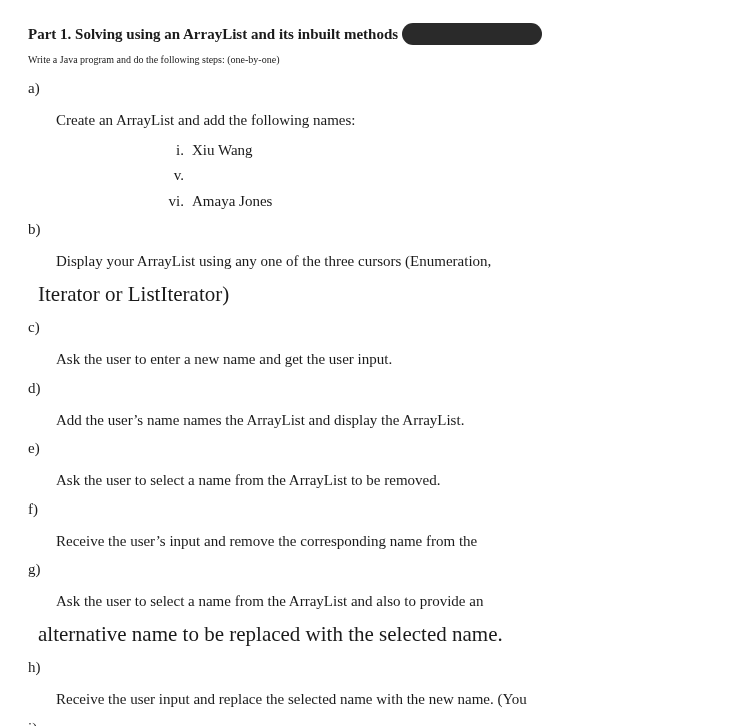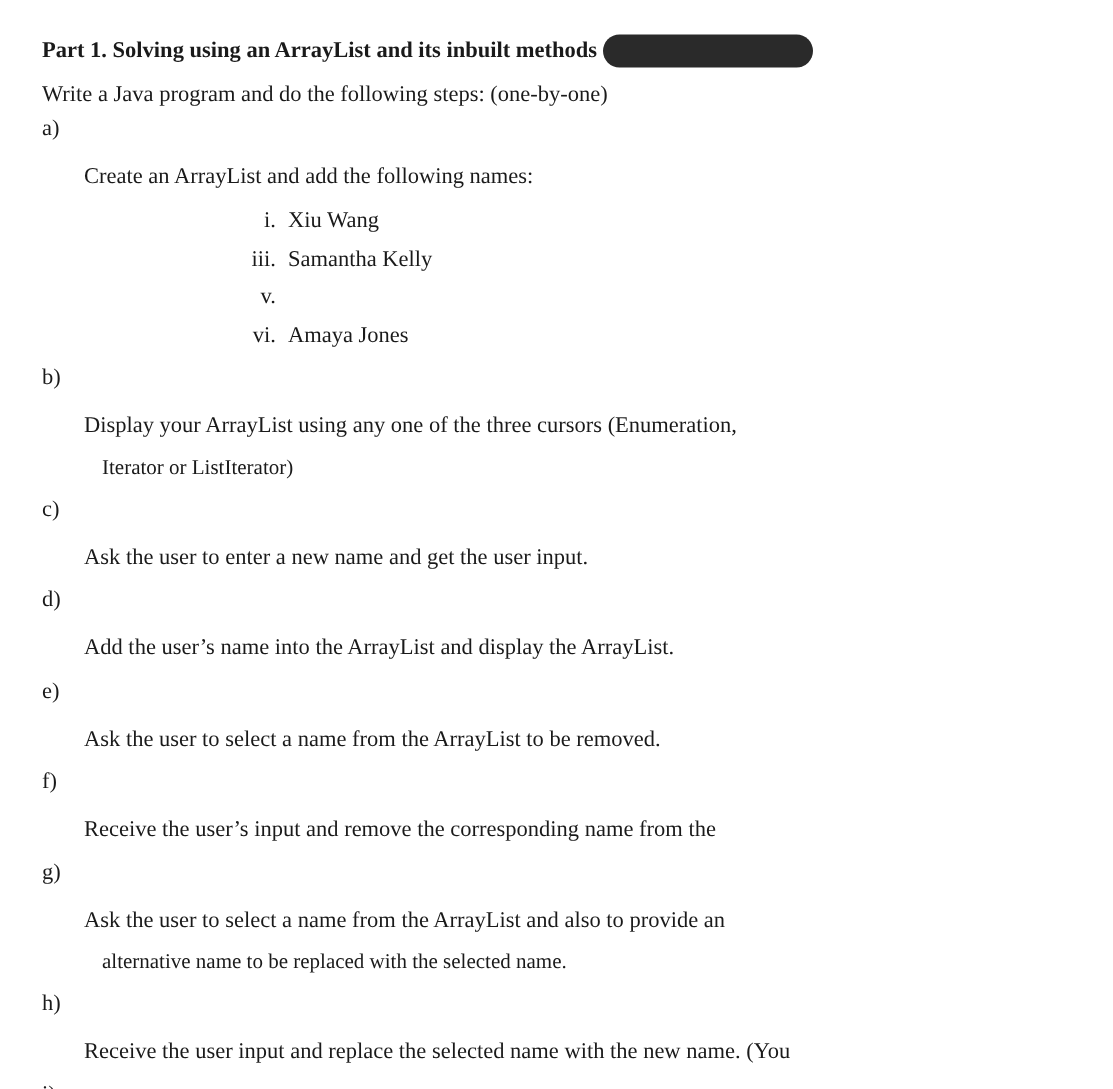--- a/index.html
+++ b/index.html
@@ -31,21 +31,22 @@
       background: #2a2a2a;
       border-radius: 20px;
       width: 140px;
       height: 22px;
       margin-left: 4px;
       vertical-align: middle;
       position: relative;
       top: -1px;
     }
     .intro-line {
-      font-size: 15px;
+      font-size: 10px;
+      margin-bottom: 10px;
       line-height: 1.5;
     }
     .roman-list {
       margin-left: 130px;
       margin-bottom: 4px;
       list-style: none;
     }
     .roman-list li {
       font-size: 15px;
       line-height: 1.7;
@@ -66,22 +67,22 @@
     .section-label {
       min-width: 28px;
       font-size: 15px;
     }
     .section-content {
       flex: 1;
       text-indent: 0;
       margin-top: 32px;
     }
     .indent-continuation {
-      margin-left: 40px;
-      font-size: 14px;
+      margin-left: 10px;
+      font-size: 21px;
       line-height: 1.5;
       margin-bottom: 6px;
     }
   </style>
 </head>
 <body>
 
 <div>
 
   <div class="part-title">
@@ -95,24 +96,20 @@
     <span class="section-label">a)</span>
     <span class="section-content">Create an ArrayList and add the following names:</span>
   </div>
 
   <ul class="roman-list">
     <li>
       <span class="roman-num">i.</span>
       <span>Xiu Wang</span>
     </li>
     <li>
-      <span class="roman-num">iii.</span>
-      <span>Samantha Kelly</span>
-    </li>
-    <li>
       <span class="roman-num">v.</span>
     </li>
     <li>
       <span class="roman-num">vi.</span>
       <span>Amaya Jones</span>
     </li>
   </ul>
 
   <div id="sections-container">
       <div>
@@ -124,21 +121,21 @@
       </div>
       <div>
         <div class="section-item">
           <span class="section-label">c)</span>
           <span class="section-content">Ask the user to enter a new name and get the user input.</span>
         </div>
       </div>
       <div>
         <div class="section-item">
           <span class="section-label">d)</span>
-          <span class="section-content">Add the user’s name into the ArrayList and display the ArrayList.</span>
+          <span class="section-content">Add the user’s name names the ArrayList and display the ArrayList.</span>
         </div>
       </div>
       <div>
         <div class="section-item">
           <span class="section-label">e)</span>
           <span class="section-content">Ask the user to select a name from the ArrayList to be removed.</span>
         </div>
       </div>
       <div>
         <div class="section-item">

